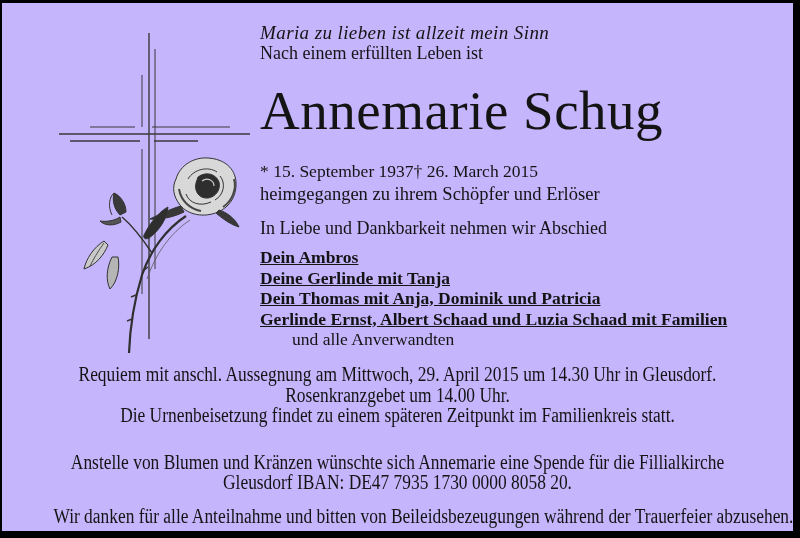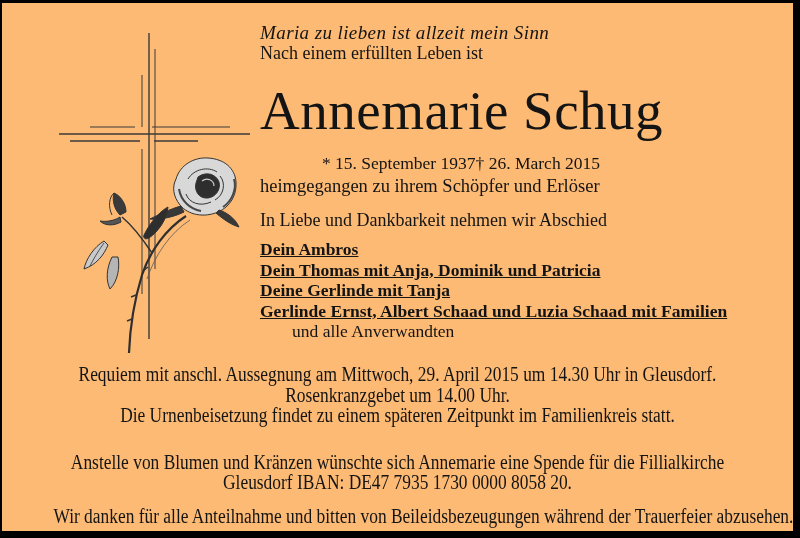--- a/index.html
+++ b/index.html
@@ -7,21 +7,21 @@
     width: 800px; height: 538px;
     background: #000;
     position: relative;
     overflow: hidden;
     font-family: "Liberation Serif", serif;
     color: #141414;
   }
   .sheet {
     position: absolute;
     left: 2px; top: 3px; right: 7px; bottom: 7px;
-    background: #fdba74;
+    background: #c4b5fd;
   }
   .illustration {
     position: absolute;
     left: 46px; top: 16px;
     width: 210px; height: 345px;
   }
   .content {
     position: absolute;
     left: 258px; top: 20px;
     width: 505px;
@@ -41,24 +41,24 @@
   }
   .deceased-name {
     margin: 19px 0 0 0;
     font-size: 55px;
     line-height: 58px;
     font-weight: normal;
     letter-spacing: 0.5px;
     white-space: nowrap;
   }
   .dates-row {
-    margin-top: 13px;
+    margin-top: 21px;
     width: 402px;
     display: flex;
-    justify-content: center;
+    justify-content: flex-start;
     font-size: 17.5px;
     line-height: 20px;
   }
   .passed {
     margin-top: 3px;
     font-size: 18.5px;
     line-height: 20px;
     white-space: nowrap;
   }
   .farewell {
@@ -154,22 +154,22 @@
     <div class="intro">Nach einem erfüllten Leben ist</div>
     <h1 class="deceased-name">Annemarie Schug</h1>
     <div class="dates-row">
       <span>* 15. September 1937</span>
       <span>† 26. March 2015</span>
     </div>
     <div class="passed">heimgegangen zu ihrem Schöpfer und Erlöser</div>
     <div class="farewell">In Liebe und Dankbarkeit nehmen wir Abschied</div>
     <div class="mourners">
       <div class="mourner-line">Dein Ambros</div>
+      <div class="mourner-line">Deine Gerlinde mit Tanja</div>
       <div class="mourner-line">Dein Thomas mit Anja, Dominik und Patricia</div>
-      <div class="mourner-line">Deine Gerlinde mit Tanja</div>
       <div class="mourner-line">Gerlinde Ernst, Albert Schaad und Luzia Schaad mit Familien</div>
       <div class="mourners-suffix">und alle Anverwandten</div>
     </div>
   </div>
 
   <div class="bottom">
     <div class="narrow service-block">
       <div>Requiem mit anschl. Aussegnung am Mittwoch, 29. April 2015 um 14.30 Uhr in Gleusdorf.</div>
       <div>Rosenkranzgebet um 14.00 Uhr.</div>
       <div>Die Urnenbeisetzung findet zu einem späteren Zeitpunkt im Familienkreis statt.</div>

